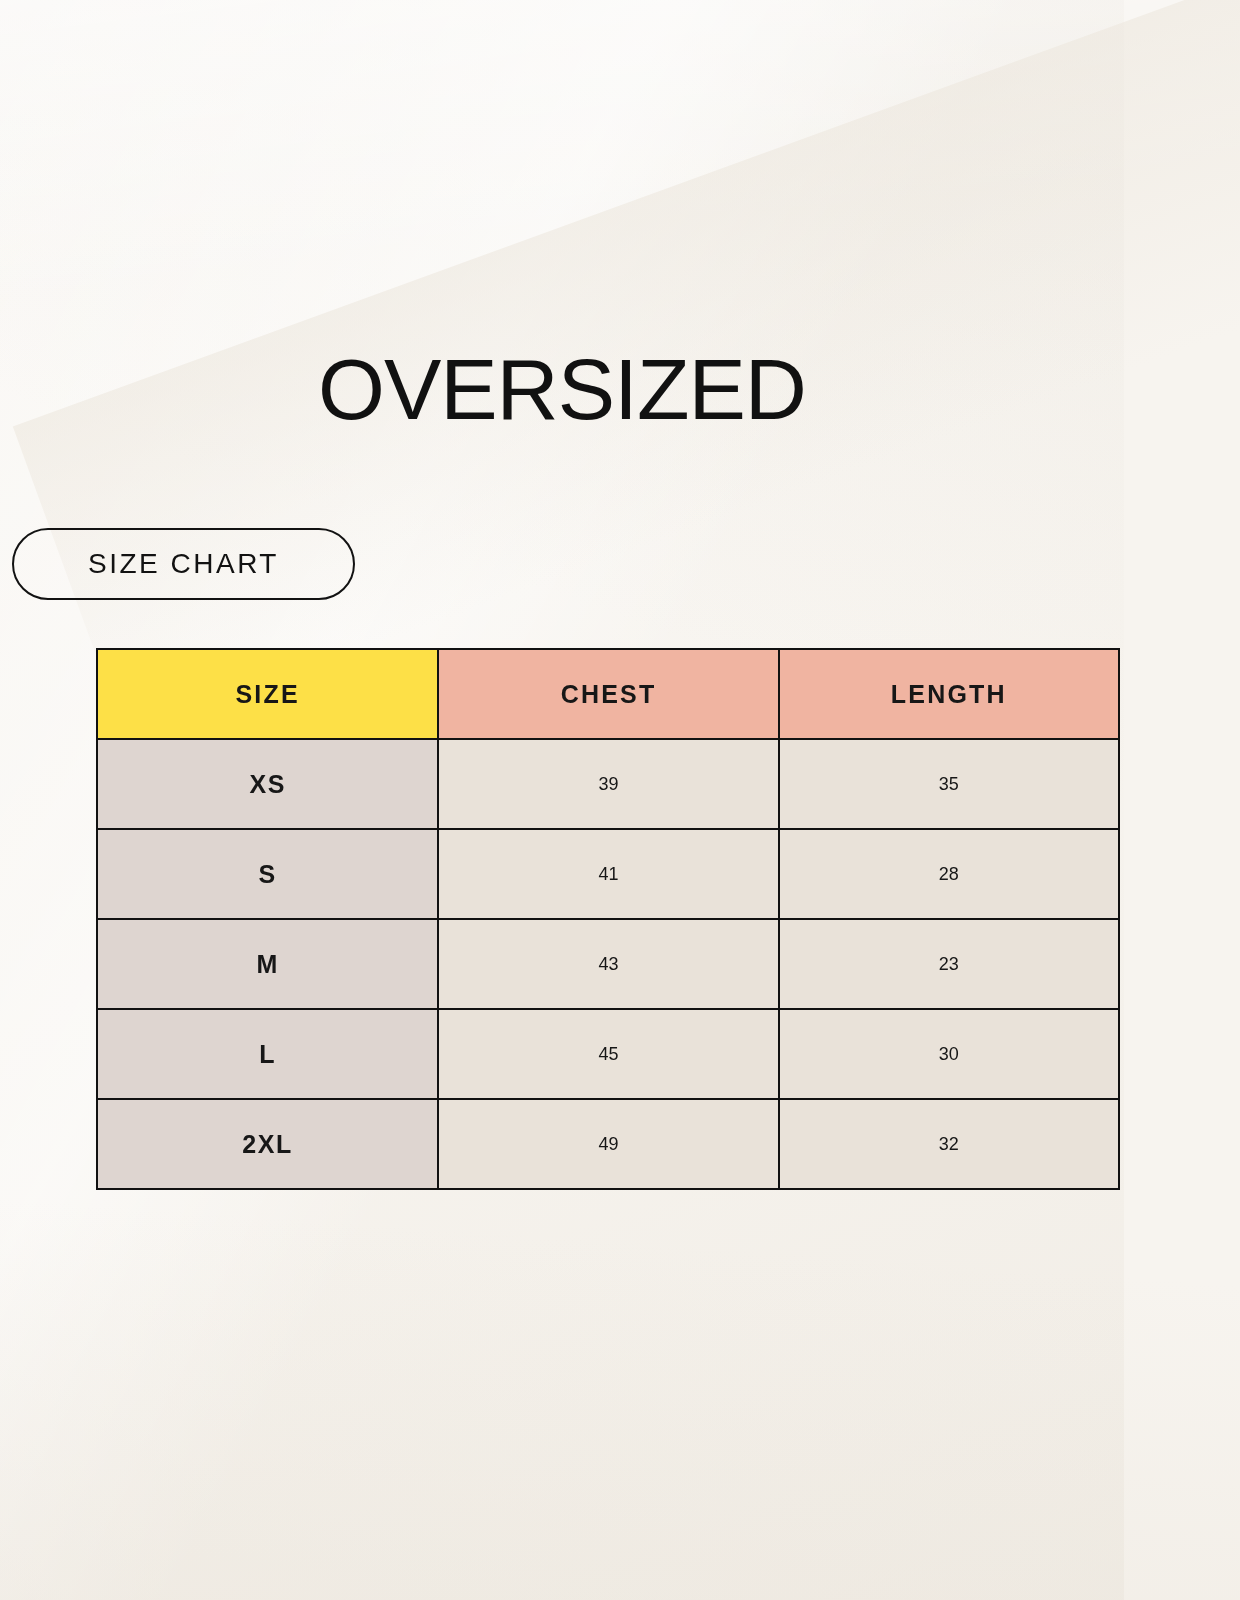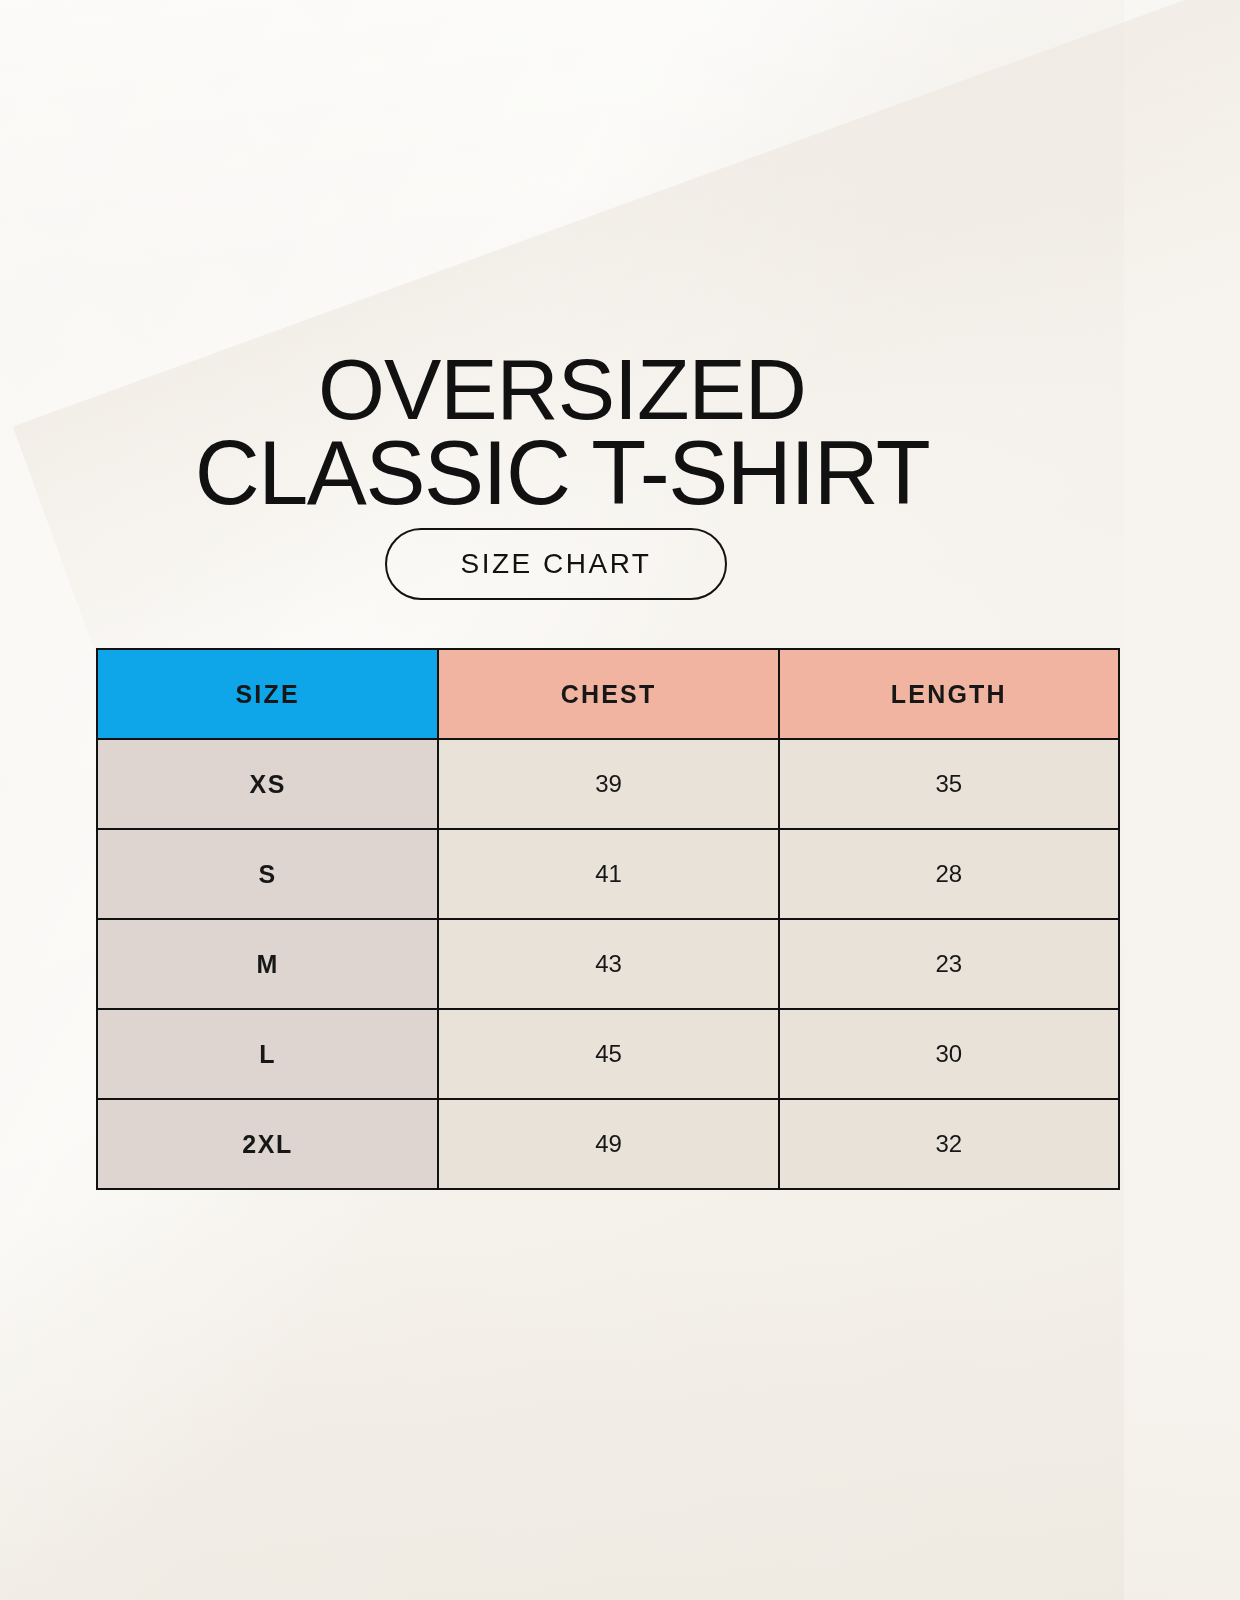--- a/index.html
+++ b/index.html
@@ -82,21 +82,22 @@
     font-size: 90px;
     letter-spacing: -1.5px;
   }
 
   .pill-wrap {
     position: absolute;
     left: 0;
     right: 12px;
     top: 528px;
     display: flex;
-    justify-content: center;
+    justify-content: flex-start;
+    padding-left: 12px;
   }
   .pill {
     border: 2px solid #121212;
     border-radius: 40px;
     padding: 18px 74px;
     font-size: 28px;
     letter-spacing: 2.5px;
     color: #121212;
     background: transparent;
     font-weight: 400;
@@ -124,30 +125,30 @@
     text-align: center;
     color: #171717;
   }
   thead th {
     height: 86px;
     font-size: 25px;
     letter-spacing: 2.2px;
     font-weight: bold;
   }
   thead th.h-size {
-    background: #0ea5e9;
+    background: #fde047;
   }
   thead th.h-chest,
   thead th.h-length {
     background: #f0b4a1;
     margin-top: 16px;
   }
   tbody td {
     height: 86px;
-    font-size: 24px;
+    font-size: 18px;
   }
   tbody td.c-label {
     background: #ded5d0;
     font-weight: bold;
     letter-spacing: 1.6px;
     font-size: 25px;
     text-align: center;
   }
   tbody td.c-val {
     background: #e9e2d9;
@@ -170,21 +171,20 @@
 <body>
 
 <div class="page">
   <div class="bg-wash"></div>
   <div class="bg-streak-a"></div>
   <div class="bg-streak-b"></div>
   <div class="bg-streak-c"></div>
 
   <h1 class="title">
     <span class="line line1">OVERSIZED</span>
-    <span class="line line2">CLASSIC T-SHIRT</span>
   </h1>
 
   <div class="pill-wrap">
     <div class="pill">SIZE CHART</div>
   </div>
 
   <div class="table-wrap">
     <table class="size-table">
       <colgroup>
         <col class="c-size">

